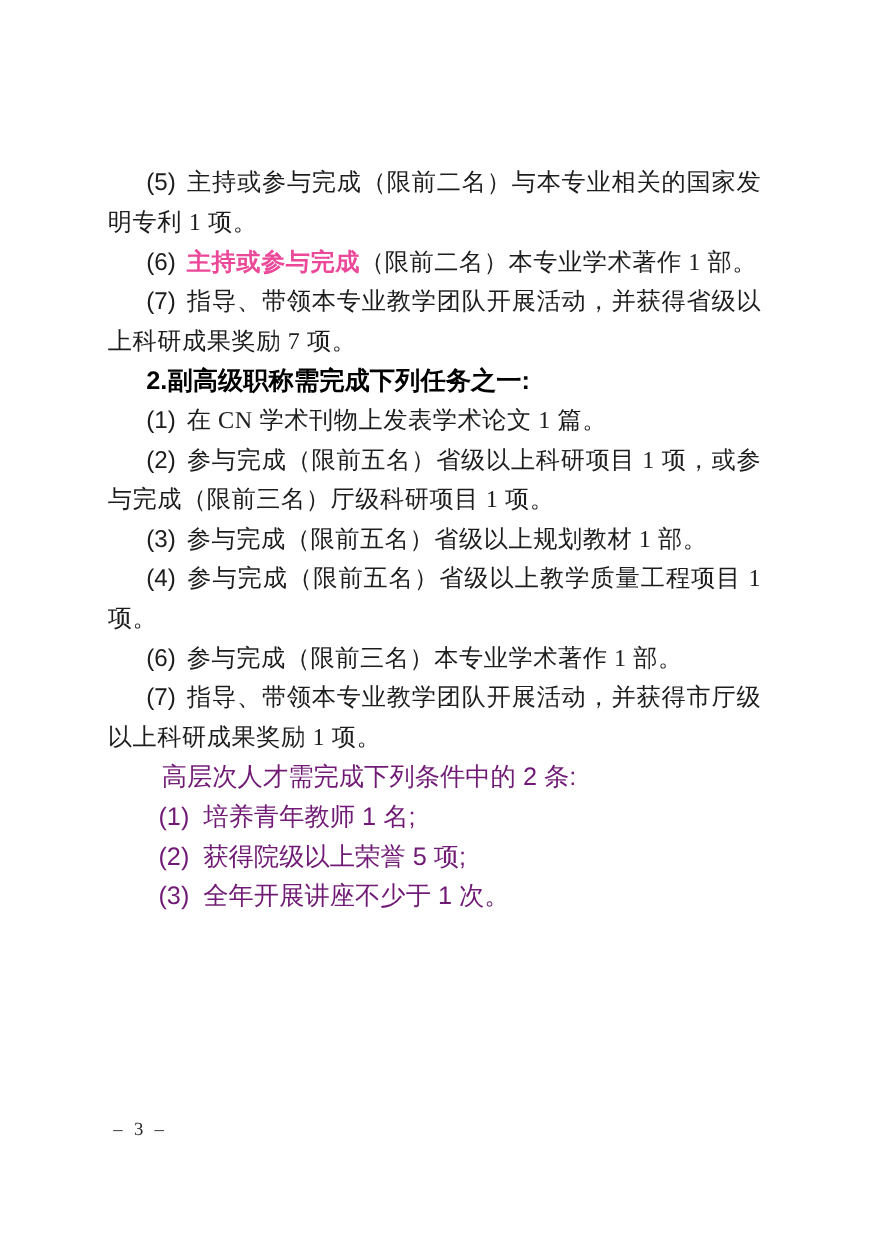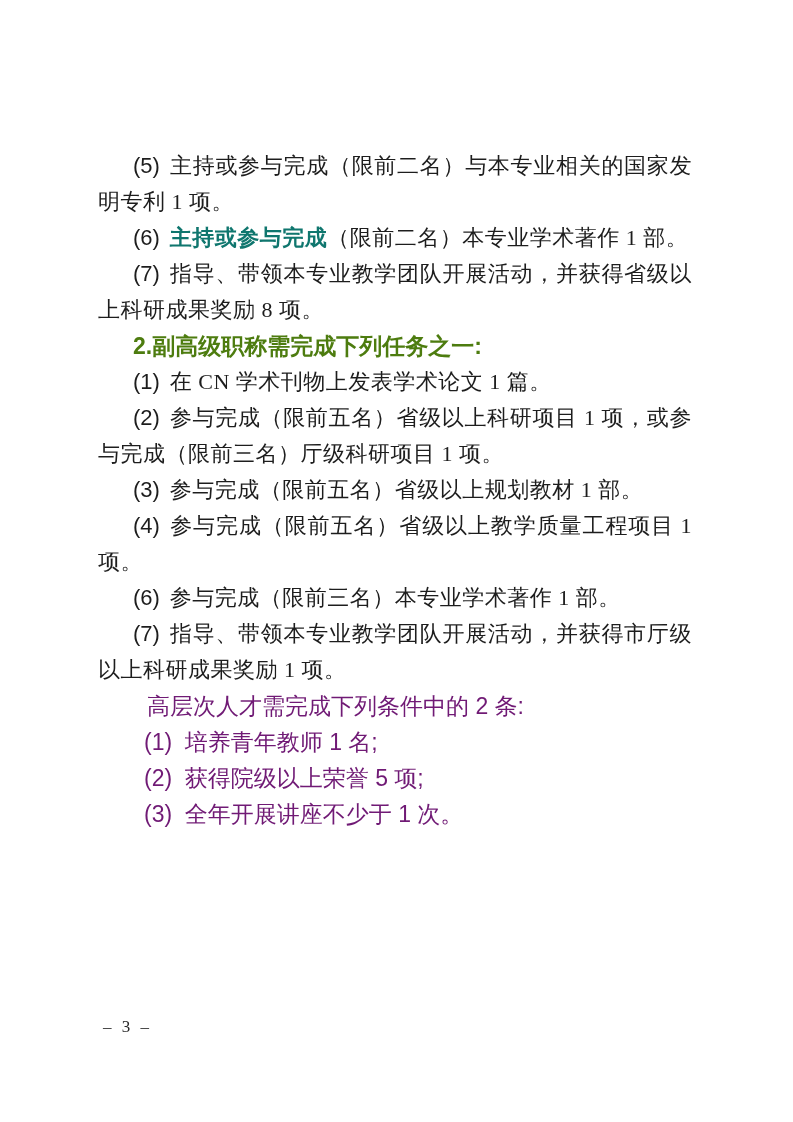--- a/index.html
+++ b/index.html
@@ -34,28 +34,28 @@
     letter-spacing: 0.5px;
   }
   .num {
     font-family: "Liberation Sans", sans-serif;
     margin-right: 0.45em;
     letter-spacing: 0;
   }
   .hei-phrase {
     font-family: Liberation Sans, sans-serif;
     font-weight: 600;
-    color: #0f766e;
+    color: #ec4899;
   }
   
   .heading-p {
     font-family: "Liberation Sans", sans-serif;
     font-weight: 700;
     font-size: 23px !important;
-    color: #4d7c0f;
+    color: #000000;
     text-indent: 35px;
     text-align: left;
   }
   
   .kai-p {
     text-indent: 35px;
     letter-spacing: 1px;
   }
   
   .sans-p {
@@ -86,21 +86,21 @@
 </head>
 <body>
 
 <div class="page">
   <div class="content">
 
     <p class="body-p"><span class="num">(5)</span><span>主持或参与完成（限前二名）与本专业相关的国家发明专利 1 项。</span></p>
 
     <p class="body-p"><span class="num">(6)</span><span class="hei-phrase">主持或参与完成</span><span>（限前二名）本专业学术著作 1 部。</span></p>
 
-    <p class="body-p"><span class="num">(7)</span><span>指导、带领本专业教学团队开展活动，并获得省级以上科研成果奖励 8 项。</span></p>
+    <p class="body-p"><span class="num">(7)</span><span>指导、带领本专业教学团队开展活动，并获得省级以上科研成果奖励 7 项。</span></p>
 
     <p class="heading-p">2.副高级职称需完成下列任务之一:</p>
 
     <p class="body-p"><span class="num">(1)</span><span>在 CN 学术刊物上发表学术论文 1 篇。</span></p>
 
     <p class="body-p"><span class="num">(2)</span><span>参与完成（限前五名）省级以上科研项目 1 项，或参与完成（限前三名）厅级科研项目 1 项。</span></p>
 
     <p class="body-p"><span class="num">(3)</span><span>参与完成（限前五名）省级以上规划教材 1 部。</span></p>
 
     <p class="body-p"><span class="num">(4)</span><span>参与完成（限前五名）省级以上教学质量工程项目 1 项。</span></p>

